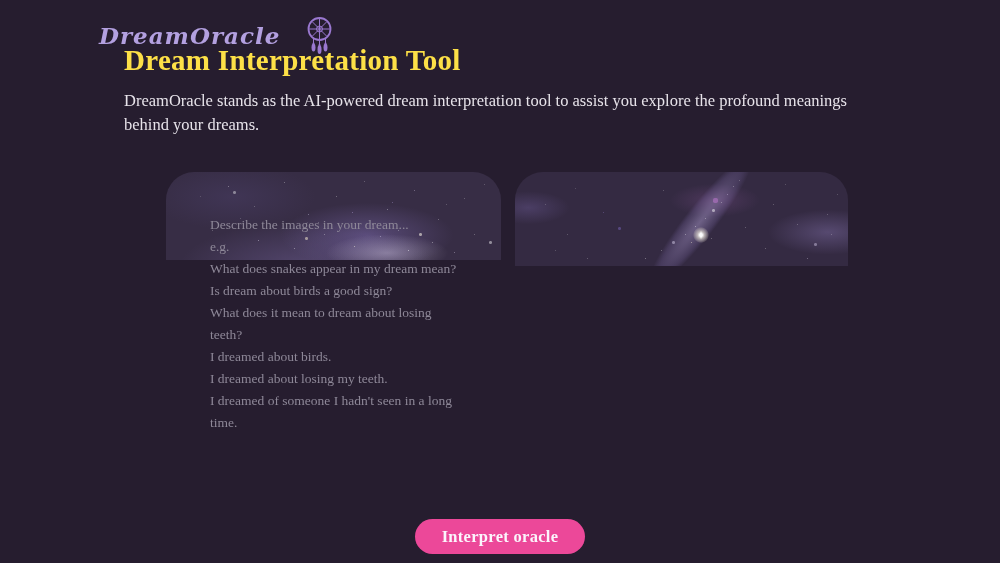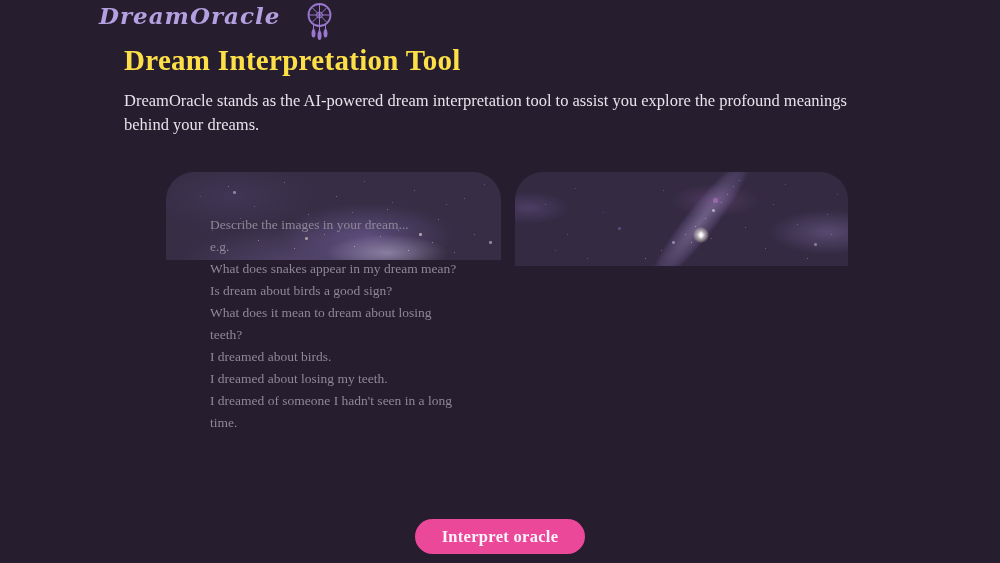--- a/index.html
+++ b/index.html
@@ -3,21 +3,21 @@
 <meta charset="utf-8">
 <style>
   html,body{margin:0;padding:0;}
   body{
     width:1000px;height:563px;position:relative;overflow:hidden;
     background:#261d2f;
     font-family:"Liberation Serif",serif;
   }
 
   
-  .logo{position:absolute;left:99px;top:2px;display:flex;gap:23px;}
+  .logo{position:absolute;left:99px;top:16px;display:flex;align-items:center;gap:23px;}
   .logo-text{
     font-family:"DejaVu Serif",serif;font-style:italic;font-weight:700;
     font-size:23px;color:#b3a0e0;letter-spacing:1px;
   }
   .logo-icon{display:block;}
 
   
   .page-title{
     position:absolute;left:124px;top:44px;margin:0;
     font-size:29px;font-weight:700;color:#fde047;letter-spacing:.3px;

